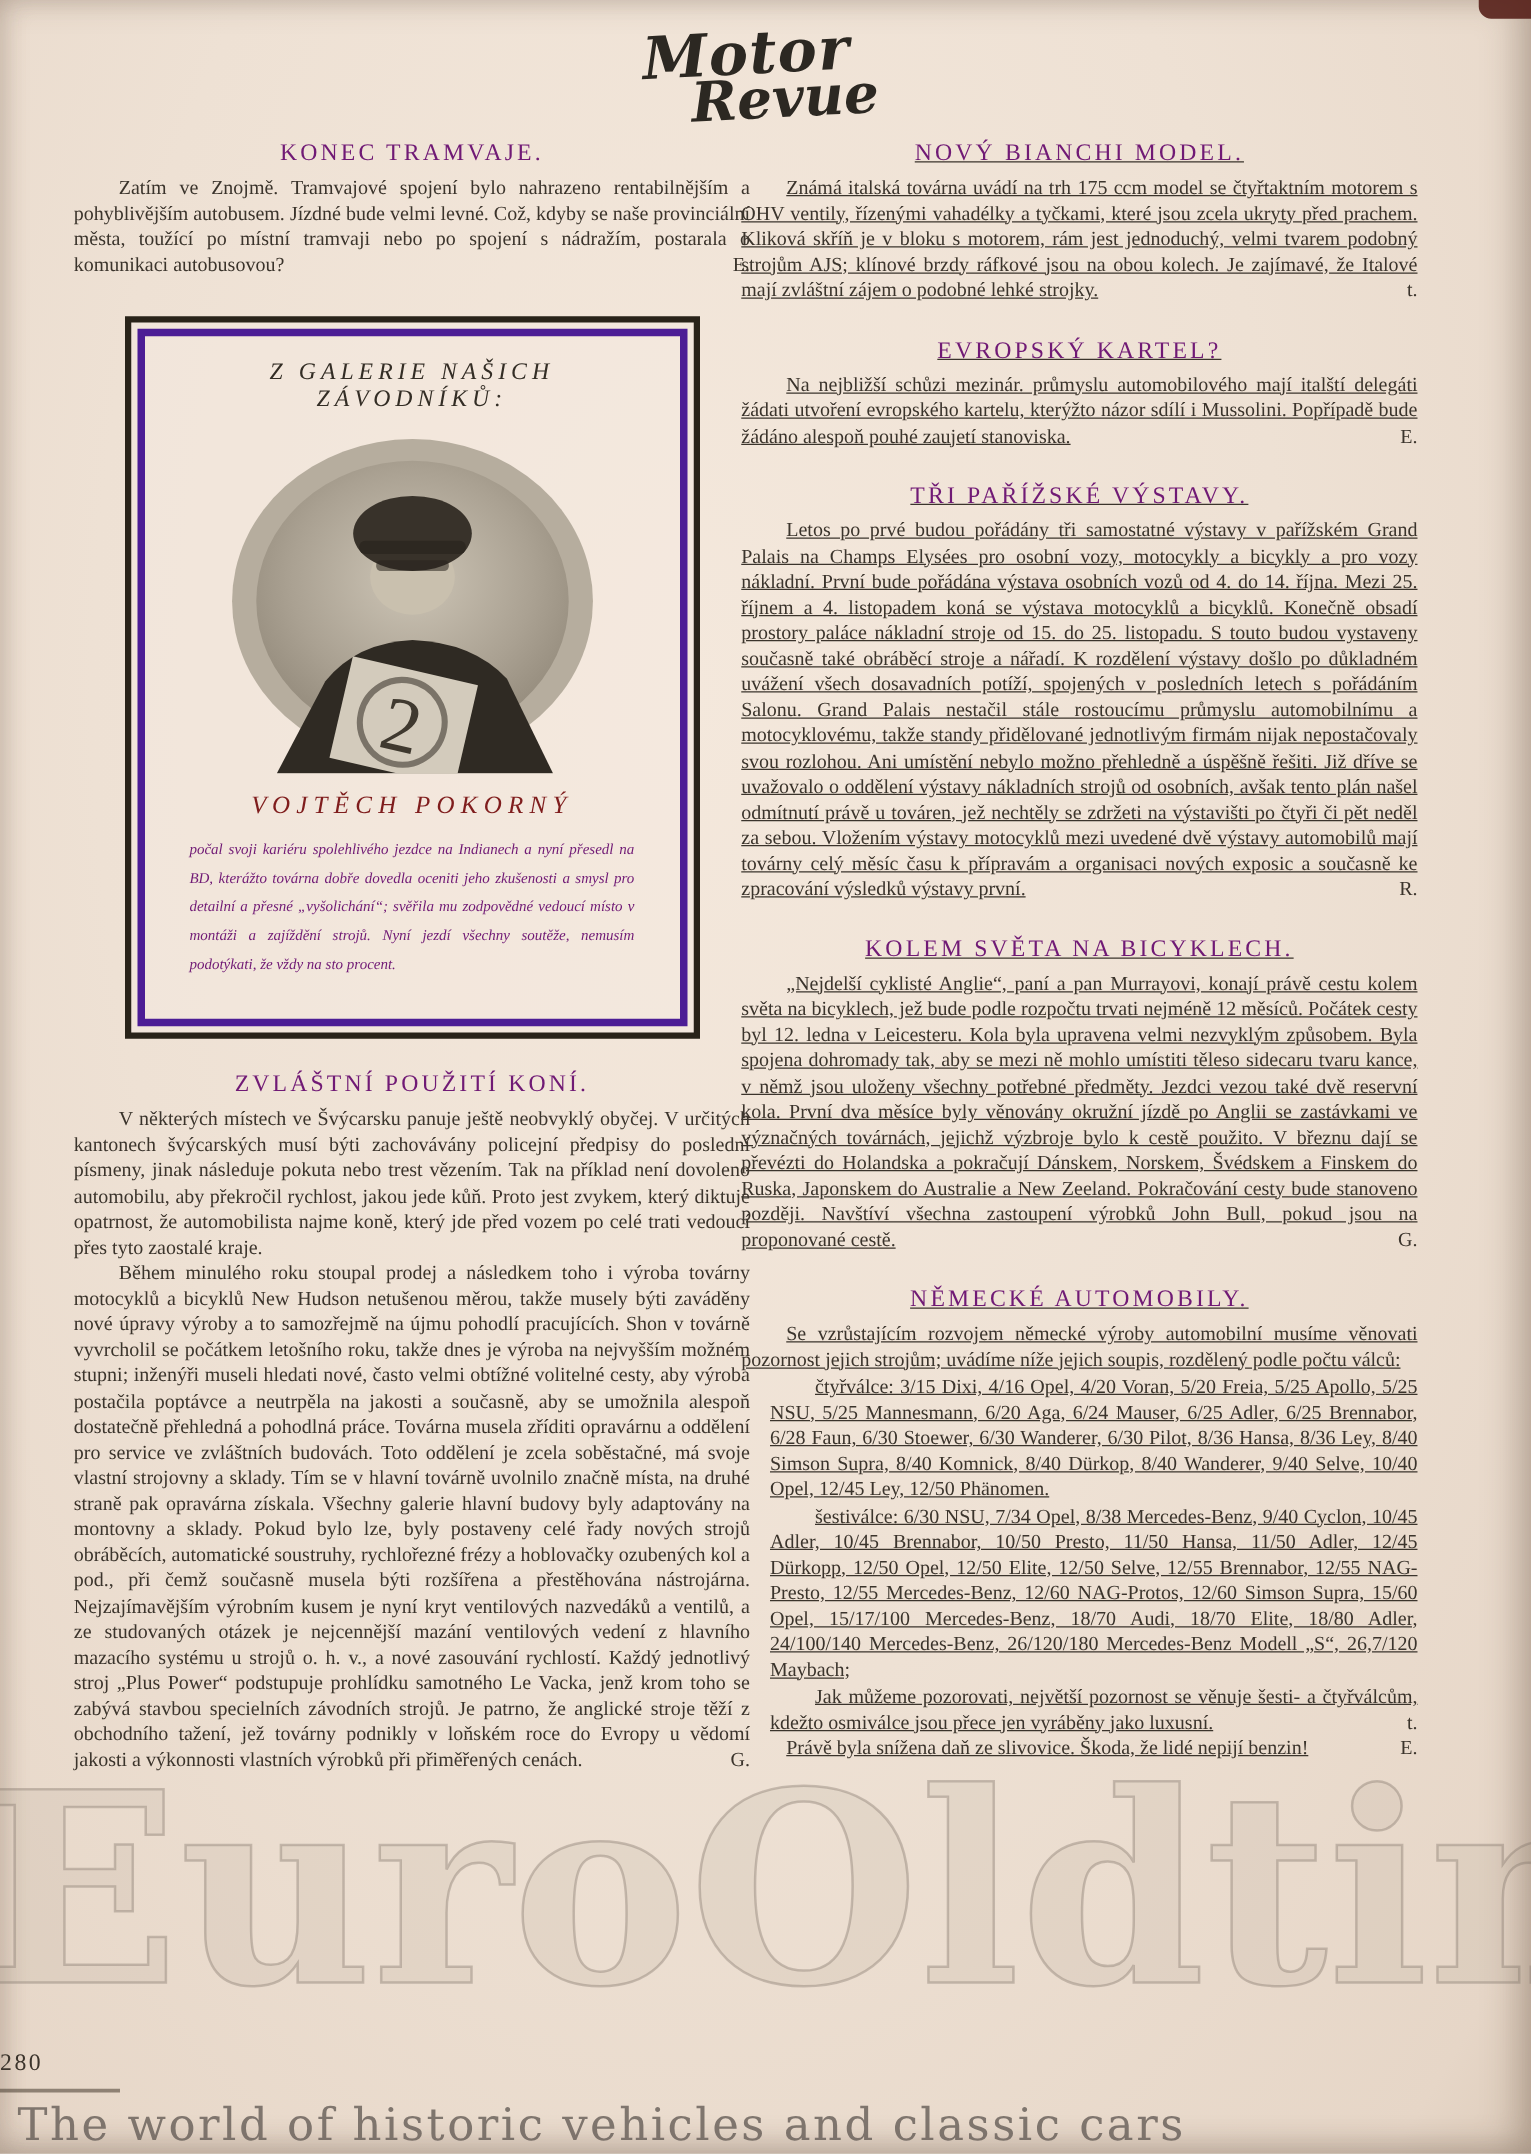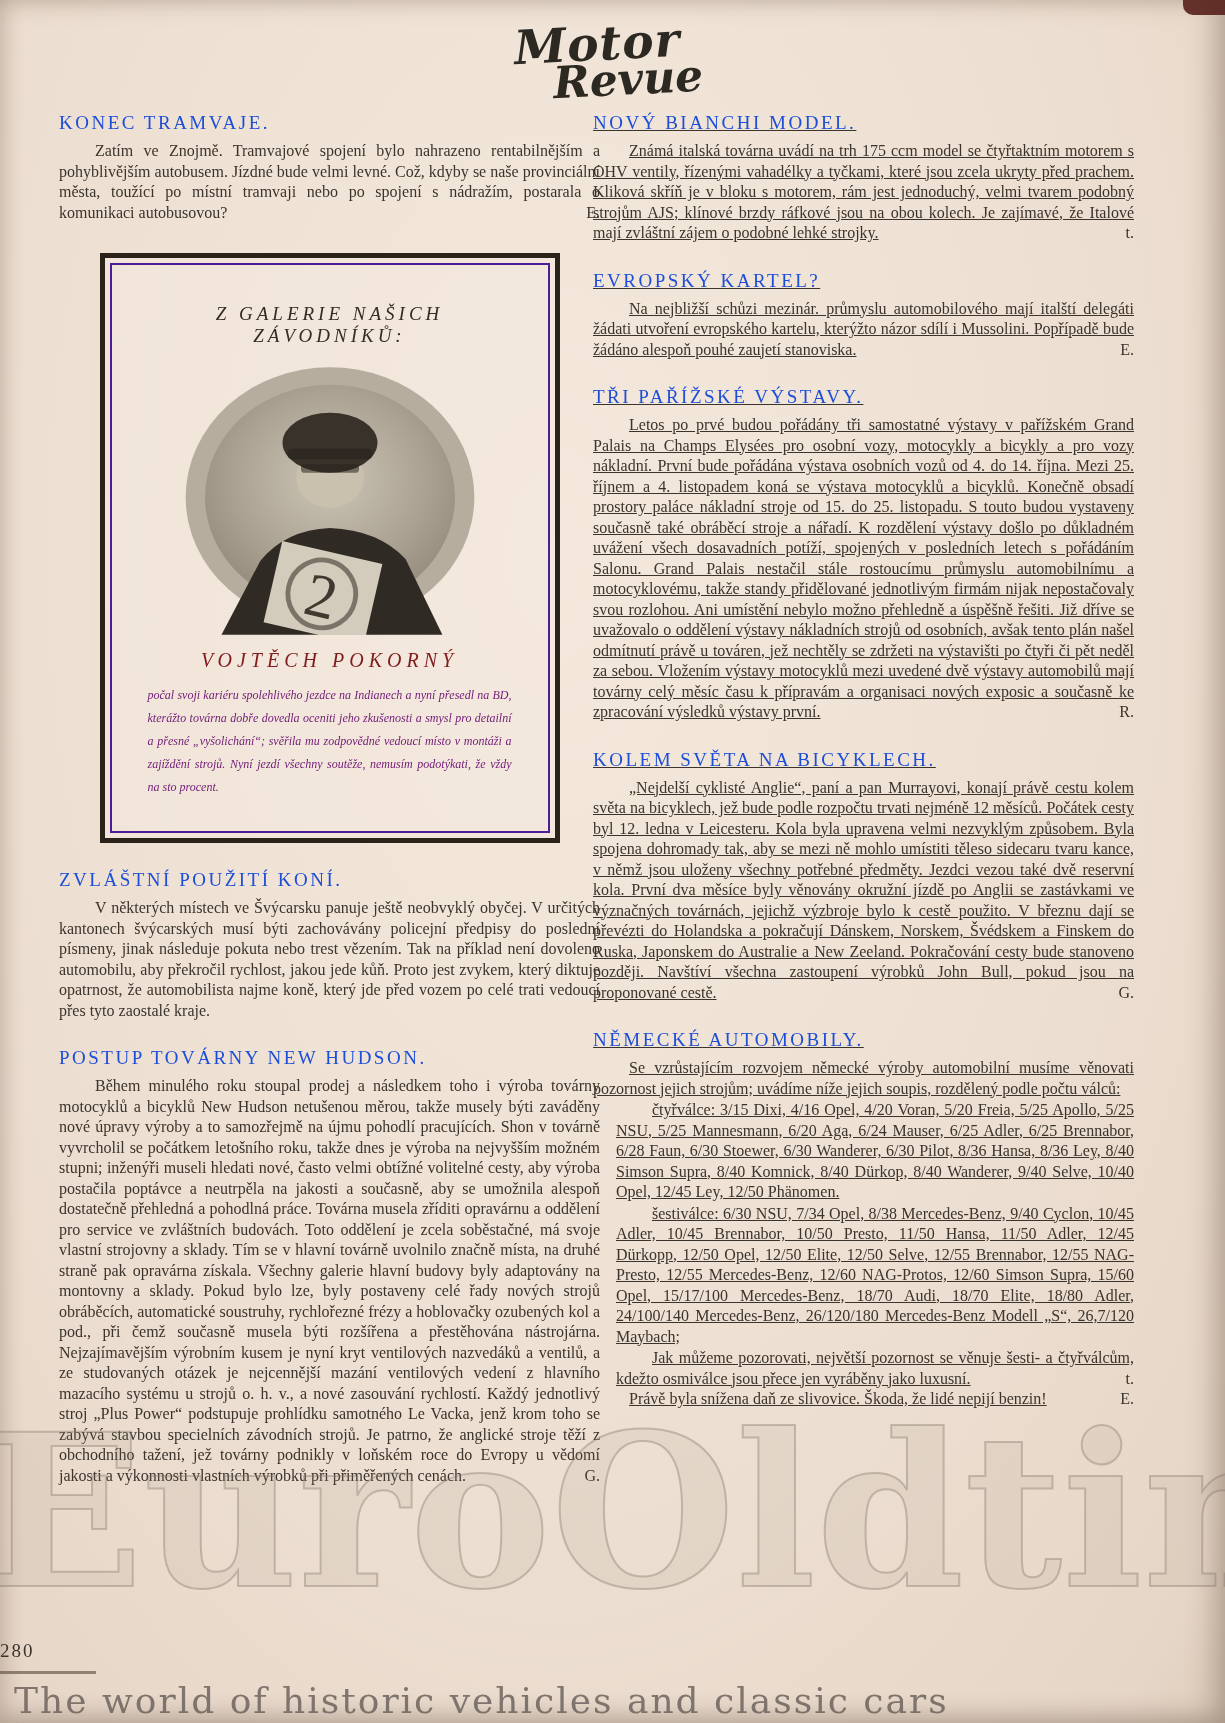--- a/index.html
+++ b/index.html
@@ -22,30 +22,30 @@
     transform:rotate(-3deg);
     font-family:"DejaVu Serif",serif; font-style:italic; font-weight:bold; color:#2c2822; }
   .logo-line1 { font-size:47px; letter-spacing:1px; text-align:center; }
   .logo-line2 { font-size:44px; margin-top:-16px; padding-left:84px; }
 
   
   .col { position:absolute; top:112px; width:541px; }
   .col-left  { left:59px; }
   .col-right { left:593px;text-decoration:underline; }
 
-  .article-title { text-align:left; font-size:19px; font-weight:normal;
-    letter-spacing:2.5px; margin:26px 0 7px; color:#1d4ed8; }
+  .article-title { text-align:center; font-size:19px; font-weight:normal;
+    letter-spacing:2.5px; margin:26px 0 7px; color:#701a75; }
   .col section:first-child .article-title { margin-top:0; }
   .article-body { margin:0; text-align:justify; font-size:16px; line-height:20.5px; text-indent:36px; }
   .article-body + .article-body { margin-top:1px;margin-left:23px; }
   .sig { float:right; text-indent:0; padding-left:14px; }
 
   
   .photo-box { width:450px; margin:30px auto 8px auto; border:5px solid #292319; background:rgba(244,234,224,.55); }
-  .photo-box-inner { border:2px solid #4c1d95; margin:5px; padding:38px 24px 20px 24px; text-align:center; }
+  .photo-box-inner { border:6px solid #4c1d95; margin:5px; padding:18px 24px 20px 24px; text-align:center; }
   .gallery-title { font-style:italic; font-size:19px; letter-spacing:4px; color:#332d25; margin-bottom:16px; }
   .racer-photo { display:block; margin:0 auto; }
   .gallery-name { font-style:italic; font-size:20px; letter-spacing:5px; margin:14px 0 10px; color:#7f1d1d; }
   .gallery-caption { margin:12px; font-style:italic; font-size:12px; line-height:23px; text-align:justify; color:#701a75; }
 
   
   .page-number { position:absolute; top:1640px; left:0; width:1225px; font-size:19px; letter-spacing:2px; color:#3b342c; }
 
   
   .watermark-big { position:absolute; top:1352px; left:-18px; width:1280px; height:340px;
@@ -105,21 +105,20 @@
       <p class="gallery-caption">počal svoji kariéru spolehlivého jezdce na Indianech a nyní přesedl na BD, kterážto továrna dobře dovedla oceniti jeho zkušenosti a smysl pro detailní a přesné „vyšolichání“; svěřila mu zodpovědné vedoucí místo v montáži a zajíždění strojů. Nyní jezdí všechny soutěže, nemusím podotýkati, že vždy na sto procent.</p>
     </div>
   </div>
 
   <section class="article">
     <h2 class="article-title">ZVLÁŠTNÍ POUŽITÍ KONÍ.</h2>
     <p class="article-body"><span>V některých místech ve Švýcarsku panuje ještě neobvyklý obyčej. V určitých kantonech švýcarských musí býti zachovávány policejní předpisy do poslední písmeny, jinak následuje pokuta nebo trest vězením. Tak na příklad není dovoleno automobilu, aby překročil rychlost, jakou jede kůň. Proto jest zvykem, který diktuje opatrnost, že automobilista najme koně, který jde před vozem po celé trati vedoucí přes tyto zaostalé kraje.</span></p>
   </section>
 
   <section class="article">
-    <h2 class="article-title">POSTUP TOVÁRNY NEW HUDSON.</h2>
     <p class="article-body"><span>Během minulého roku stoupal prodej a následkem toho i výroba továrny motocyklů a bicyklů New Hudson netušenou měrou, takže musely býti zaváděny nové úpravy výroby a to samozřejmě na újmu pohodlí pracujících. Shon v továrně vyvrcholil se počátkem letošního roku, takže dnes je výroba na nejvyšším možném stupni; inženýři museli hledati nové, často velmi obtížné volitelné cesty, aby výroba postačila poptávce a neutrpěla na jakosti a současně, aby se umožnila alespoň dostatečně přehledná a pohodlná práce. Továrna musela zříditi opravárnu a oddělení pro service ve zvláštních budovách. Toto oddělení je zcela soběstačné, má svoje vlastní strojovny a sklady. Tím se v hlavní továrně uvolnilo značně místa, na druhé straně pak opravárna získala. Všechny galerie hlavní budovy byly adaptovány na montovny a sklady. Pokud bylo lze, byly postaveny celé řady nových strojů obráběcích, automatické soustruhy, rychlořezné frézy a hoblovačky ozubených kol a pod., při čemž současně musela býti rozšířena a přestěhována nástrojárna. Nejzajímavějším výrobním kusem je nyní kryt ventilových nazvedáků a ventilů, a ze studovaných otázek je nejcennější mazání ventilových vedení z hlavního mazacího systému u strojů o. h. v., a nové zasouvání rychlostí. Každý jednotlivý stroj „Plus Power“ podstupuje prohlídku samotného Le Vacka, jenž krom toho se zabývá stavbou specielních závodních strojů. Je patrno, že anglické stroje těží z obchodního tažení, jež továrny podnikly v loňském roce do Evropy u vědomí jakosti a výkonnosti vlastních výrobků při přiměřených cenách.</span> <span class="sig">G.</span></p>
   </section>
 
 </div>
 
 <div class="col col-right">
 
   <section class="article">
     <h2 class="article-title">NOVÝ BIANCHI MODEL.</h2>
     <p class="article-body"><span>Známá italská továrna uvádí na trh 175 ccm model se čtyřtaktním motorem s OHV ventily, řízenými vahadélky a tyčkami, které jsou zcela ukryty před prachem. Kliková skříň je v bloku s motorem, rám jest jednoduchý, velmi tvarem podobný strojům AJS; klínové brzdy ráfkové jsou na obou kolech. Je zajímavé, že Italové mají zvláštní zájem o podobné lehké strojky.</span> <span class="sig">t.</span></p>

